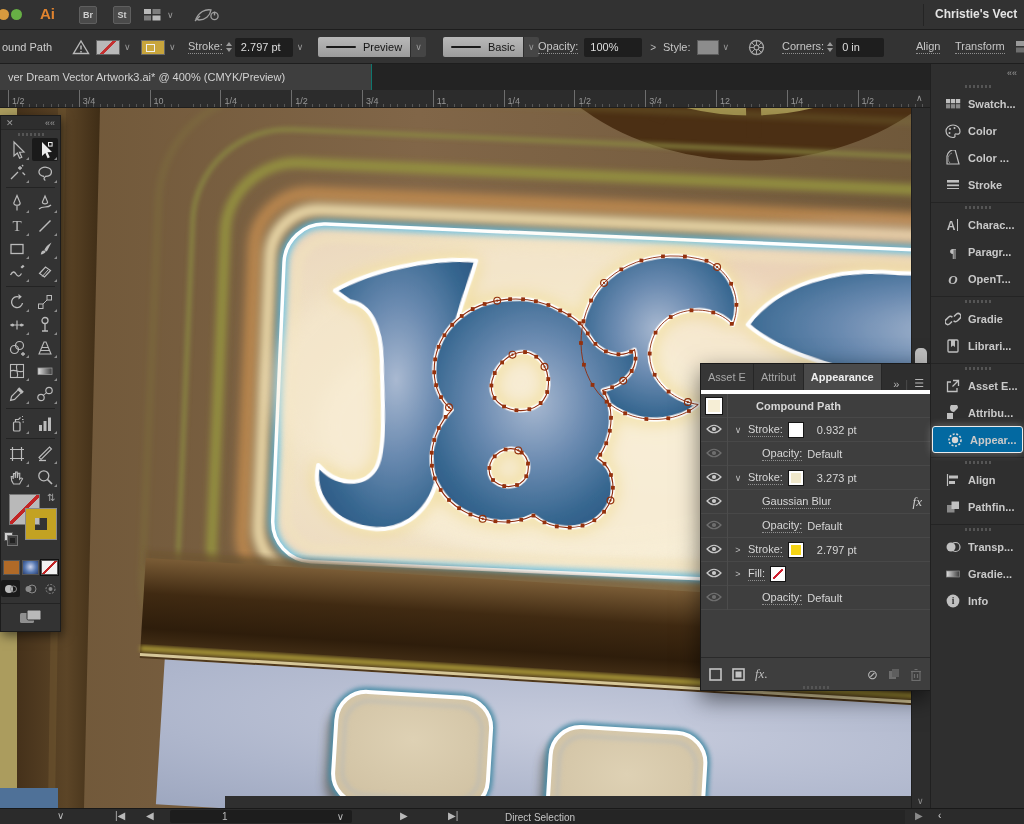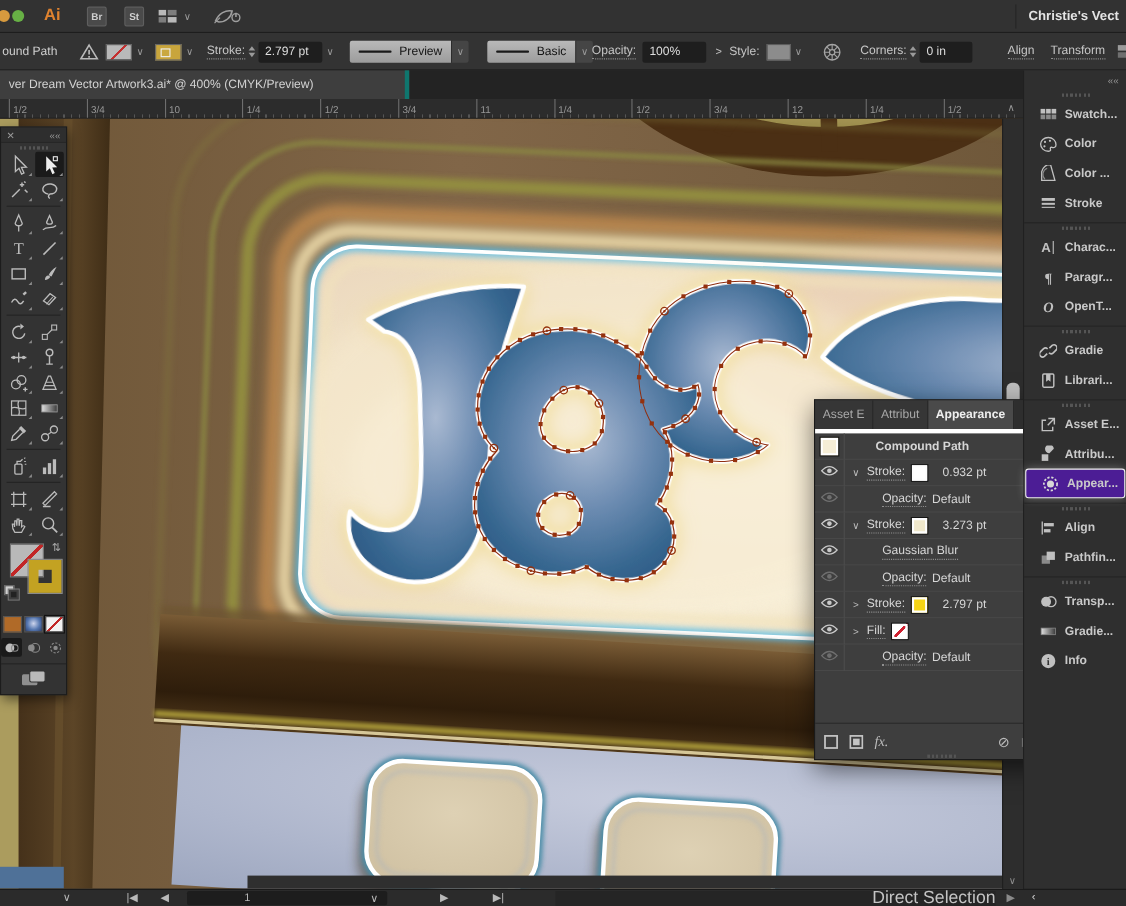--- a/index.html
+++ b/index.html
@@ -24,21 +24,21 @@
   .spin{display:flex;flex-direction:column;justify-content:center;gap:2px;margin:0 3px}
   .spin i{display:block;width:0;height:0;border-left:3.5px solid transparent;border-right:3.5px solid transparent}
   .spin .up{border-bottom:4px solid #9a9a9a}.spin .dn{border-top:4px solid #9a9a9a}
   .ltdrop{height:20px;background:linear-gradient(#b9b9b9,#9c9c9c);border-radius:2px 0 0 2px;display:flex;align-items:center;color:#141414;padding:0 8px;gap:7px}
   .ltdrop .ln{width:30px;height:2.5px;background:#1a1a1a;border-radius:1px}
   .dropchev{width:16px;height:20px;background:#454545;border-radius:0 2px 2px 0;display:flex;align-items:center;justify-content:center;border-left:1px solid #2c2c2c}
   .swatchbox{width:24px;height:15px;border:1px solid #666;background:#a8a8a8;position:relative}
   .none-diag{background:linear-gradient(135deg,#b9b9b9 45%,#c43030 45%,#c43030 55%,#b9b9b9 55%)}
   
   #tabrow{position:absolute;left:0;top:64px;width:930px;height:26px;background:#232323}
-  #doctab{position:absolute;left:0;top:0;width:372px;height:26px;background:#3e3e3e;border-right:4px solid #0f766e;
+  #doctab{position:absolute;left:0;top:0;width:372px;height:26px;background:#3e3e3e;border-right:1px solid #0f766e;
     display:flex;align-items:center;padding:0 8px;font-size:11px;color:#d2d2d2;white-space:nowrap;overflow:hidden}
   
   #ruler{position:absolute;left:0;top:90px;width:930px;height:18px;background:#2c2c2c;border-bottom:1px solid #1e1e1e;overflow:hidden}
   .rcell{position:absolute;top:0;height:18px;border-left:1px solid #6e6e6e;width:71px}
   .rcell:after{content:"";position:absolute;left:0;bottom:0;width:100%;height:4px;
     background:repeating-linear-gradient(90deg,transparent 0 6.1px,#565656 6.1px 7.1px)}
   .rcell span{font-size:9px;color:#979797;padding-left:3px;display:inline-block;margin-top:3px}
   #ruler-up{position:absolute;left:916px;top:3px;color:#9a9a9a;font-size:9px}
   
   #canvas{position:absolute;left:0;top:108px;width:930px;height:700px;overflow:hidden;background:#6e5637}
@@ -67,21 +67,21 @@
   #mini-proxy{position:absolute;left:3px;top:40px;width:14px;height:14px}
   #mini-proxy .f{position:absolute;left:0;top:0;width:9px;height:9px;background:#cfcfcf;border:1px solid #555}
   #mini-proxy .s{position:absolute;left:4px;top:4px;width:9px;height:9px;border:2.5px solid #3e3e3e;outline:1px solid #777;background:#222}
   .swrow{display:flex;gap:2px;justify-content:center;margin-top:4px}
   .swbtn{width:17px;height:15px;border:1px solid #555}
   .moderow{display:flex;gap:1px;justify-content:center;margin-top:5px}
   .modebtn{width:19px;height:17px;display:flex;align-items:center;justify-content:center;border-radius:2px}
   .modebtn.active{background:#1a1a1a}
   #screenmode{display:flex;justify-content:center;margin-top:6px;padding-top:5px;border-top:1px solid #232323}
   
-  #appanel{position:absolute;left:740px;top:363px;width:231px;height:328px;background:#3e3e3e;
+  #appanel{position:absolute;left:700px;top:363px;width:231px;height:328px;background:#3e3e3e;
     border:1px solid #1a1a1a;box-shadow:0 8px 22px rgba(0,0,0,.55);font-size:11px}
   #ap-tabs{height:26px;background:#2e2e2e;display:flex;align-items:flex-end}
   .ap-tab{height:26px;display:flex;align-items:center;padding:0 7px;color:#a8a8a8;background:#363636;border-right:1px solid #262626;white-space:nowrap;overflow:hidden}
   .ap-tab.active{background:#4a4a4a;color:#efefef;font-weight:bold}
   #ap-tabctl{margin-left:auto;display:flex;align-items:center;gap:6px;padding-right:6px;color:#b5b5b5}
   #ap-rows{border-top:4px solid #ffffff}
   .ap-row{height:24px;display:flex;align-items:center;border-bottom:1px solid #484848;position:relative}
   .ap-eye{width:27px;height:24px;display:flex;align-items:center;justify-content:center;border-right:1px solid #4c4c4c;flex:none}
   .ap-chev{width:20px;text-align:center;color:#bdbdbd;font-size:9px;flex:none}
   .ap-label{color:#d6d6d6}
@@ -92,26 +92,26 @@
   #ap-bottom{position:absolute;left:0;bottom:0;width:100%;height:26px;border-top:1px solid #2a2a2a;display:flex;align-items:center;padding:16px 8px;gap:10px}
   .apb{color:#bdbdbd;font-size:11px;display:flex;align-items:center}
   #ap-grip{position:absolute;left:50%;bottom:-1px;transform:translateX(-50%)}
   
   #dock{position:absolute;left:930px;top:64px;width:94px;height:760px;background:#2f2f2f;border-left:1px solid #202020}
   #dock-collapse{text-align:right;padding:4px 7px;color:#9a9a9a;font-size:9px}
   .dgroup{border-top:1px solid #242424;padding-bottom:4px}
   .dgroup:first-of-type{border-top:none}
   .ditem{height:27px;display:flex;align-items:center;gap:7px;padding-left:13px;font-size:11px;font-weight:bold;color:#c9c9c9;position:relative}
   .ditem .dico{width:17px;height:17px;flex:none;display:flex;align-items:center;justify-content:center}
-  .ditem.hl{border:1.5px solid #ededed;border-radius:3px;background:#4c1d95;box-shadow:0 0 9px rgba(255,255,255,.3);margin:0 1px}
+  .ditem.hl{border:1.5px solid #ededed;border-radius:3px;background:#0369a1;box-shadow:0 0 9px rgba(255,255,255,.3);margin:0 1px}
   
   #statusbar{position:absolute;left:0;top:808px;width:1024px;height:16px;background:#2b2b2b;border-top:1px solid #191919;font-size:10px;color:#b9b9b9}
   #statusbar span,#statusbar div{position:absolute;top:1px}
   #sb-field{left:170px;width:182px;height:13px;background:#1d1d1d;border-radius:2px;display:flex;align-items:center}
-  #sb-status{left:505px;width:400px;height:14px;background:#252525;display:flex;align-items:center;justify-content:flex-end;color:#c4c4c4;font-size:16px}
+  #sb-status{left:505px;width:400px;height:14px;background:#252525;display:flex;align-items:center;justify-content:flex-start;color:#c4c4c4;font-size:10px}
 </style>
 </head>
 <body>
 
 <svg width="0" height="0" style="position:absolute" aria-hidden="true">
   <defs>
     <linearGradient id="icongrad" x1="0" y1="0" x2="1" y2="0">
       <stop offset="0" stop-color="#e0e0e0"></stop>
         <stop offset="1" stop-color="#3a3a3a"></stop>
     </linearGradient>

